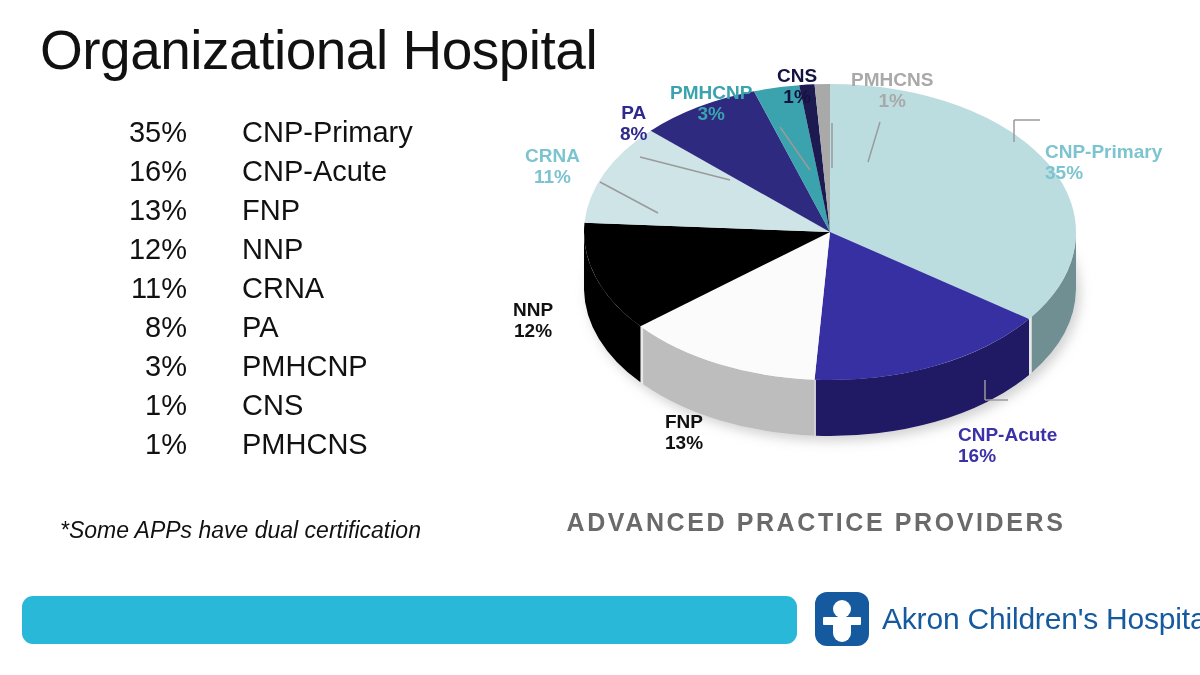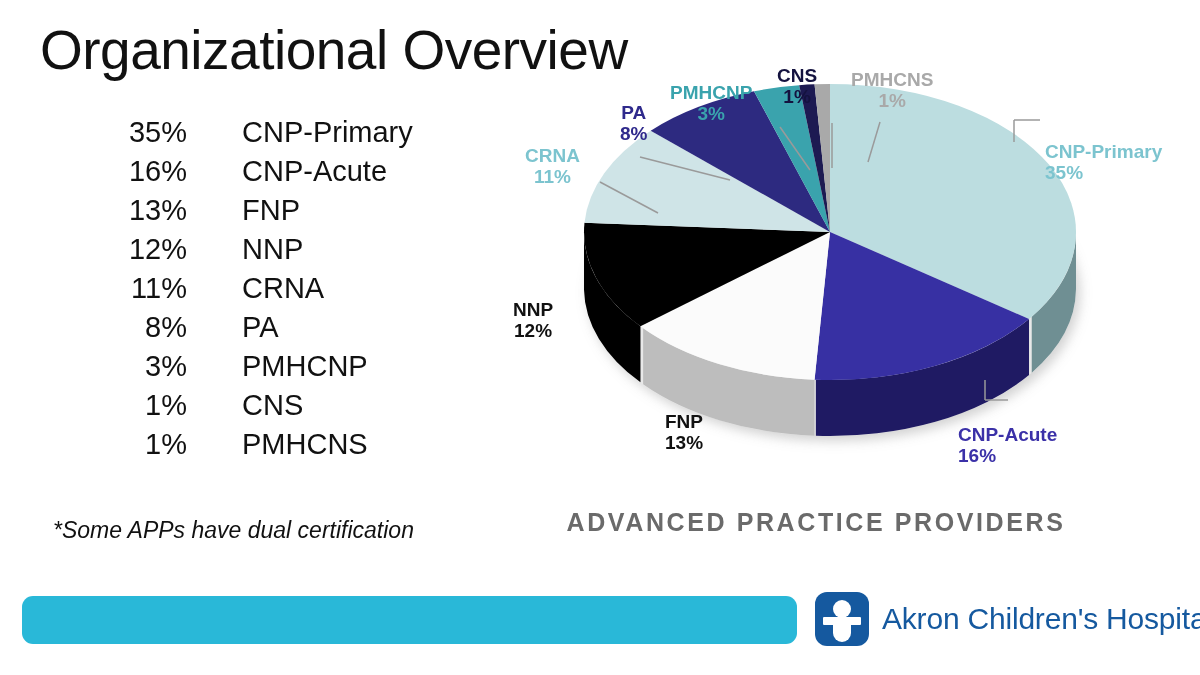--- a/index.html
+++ b/index.html
@@ -53,21 +53,21 @@
     padding-left: 55px;
     font-size: 29px;
     color: #111111;
     font-weight: 400;
     white-space: nowrap;
   }
 
   
   #footnote {
     position: absolute;
-    left: 53px;
+    left: 60px;
     top: 514px;
     font-size: 23px;
     font-style: italic;
     color: #111111;
     line-height: 1.45;
   }
 
   
   #accent-bar {
     position: absolute;
@@ -164,21 +164,21 @@
   }
   .pie-label .l1 { display: block; }
   .pie-label .l2 { display: block; }
   .pie-label.align-left  { text-align: left; }
 </style>
 </head>
 <body>
 
 <div id="slide">
 
-  <div id="page-title">Organizational Overview</div>
+  <div id="page-title">Organizational Hospital</div>
 
   <div id="stat-list">
     <div class="stat-row">
       <span class="stat-pct">35%</span>
       <span class="stat-label">CNP-Primary</span>
     </div>
     <div class="stat-row">
       <span class="stat-pct">16%</span>
       <span class="stat-label">CNP-Acute</span>
     </div>

